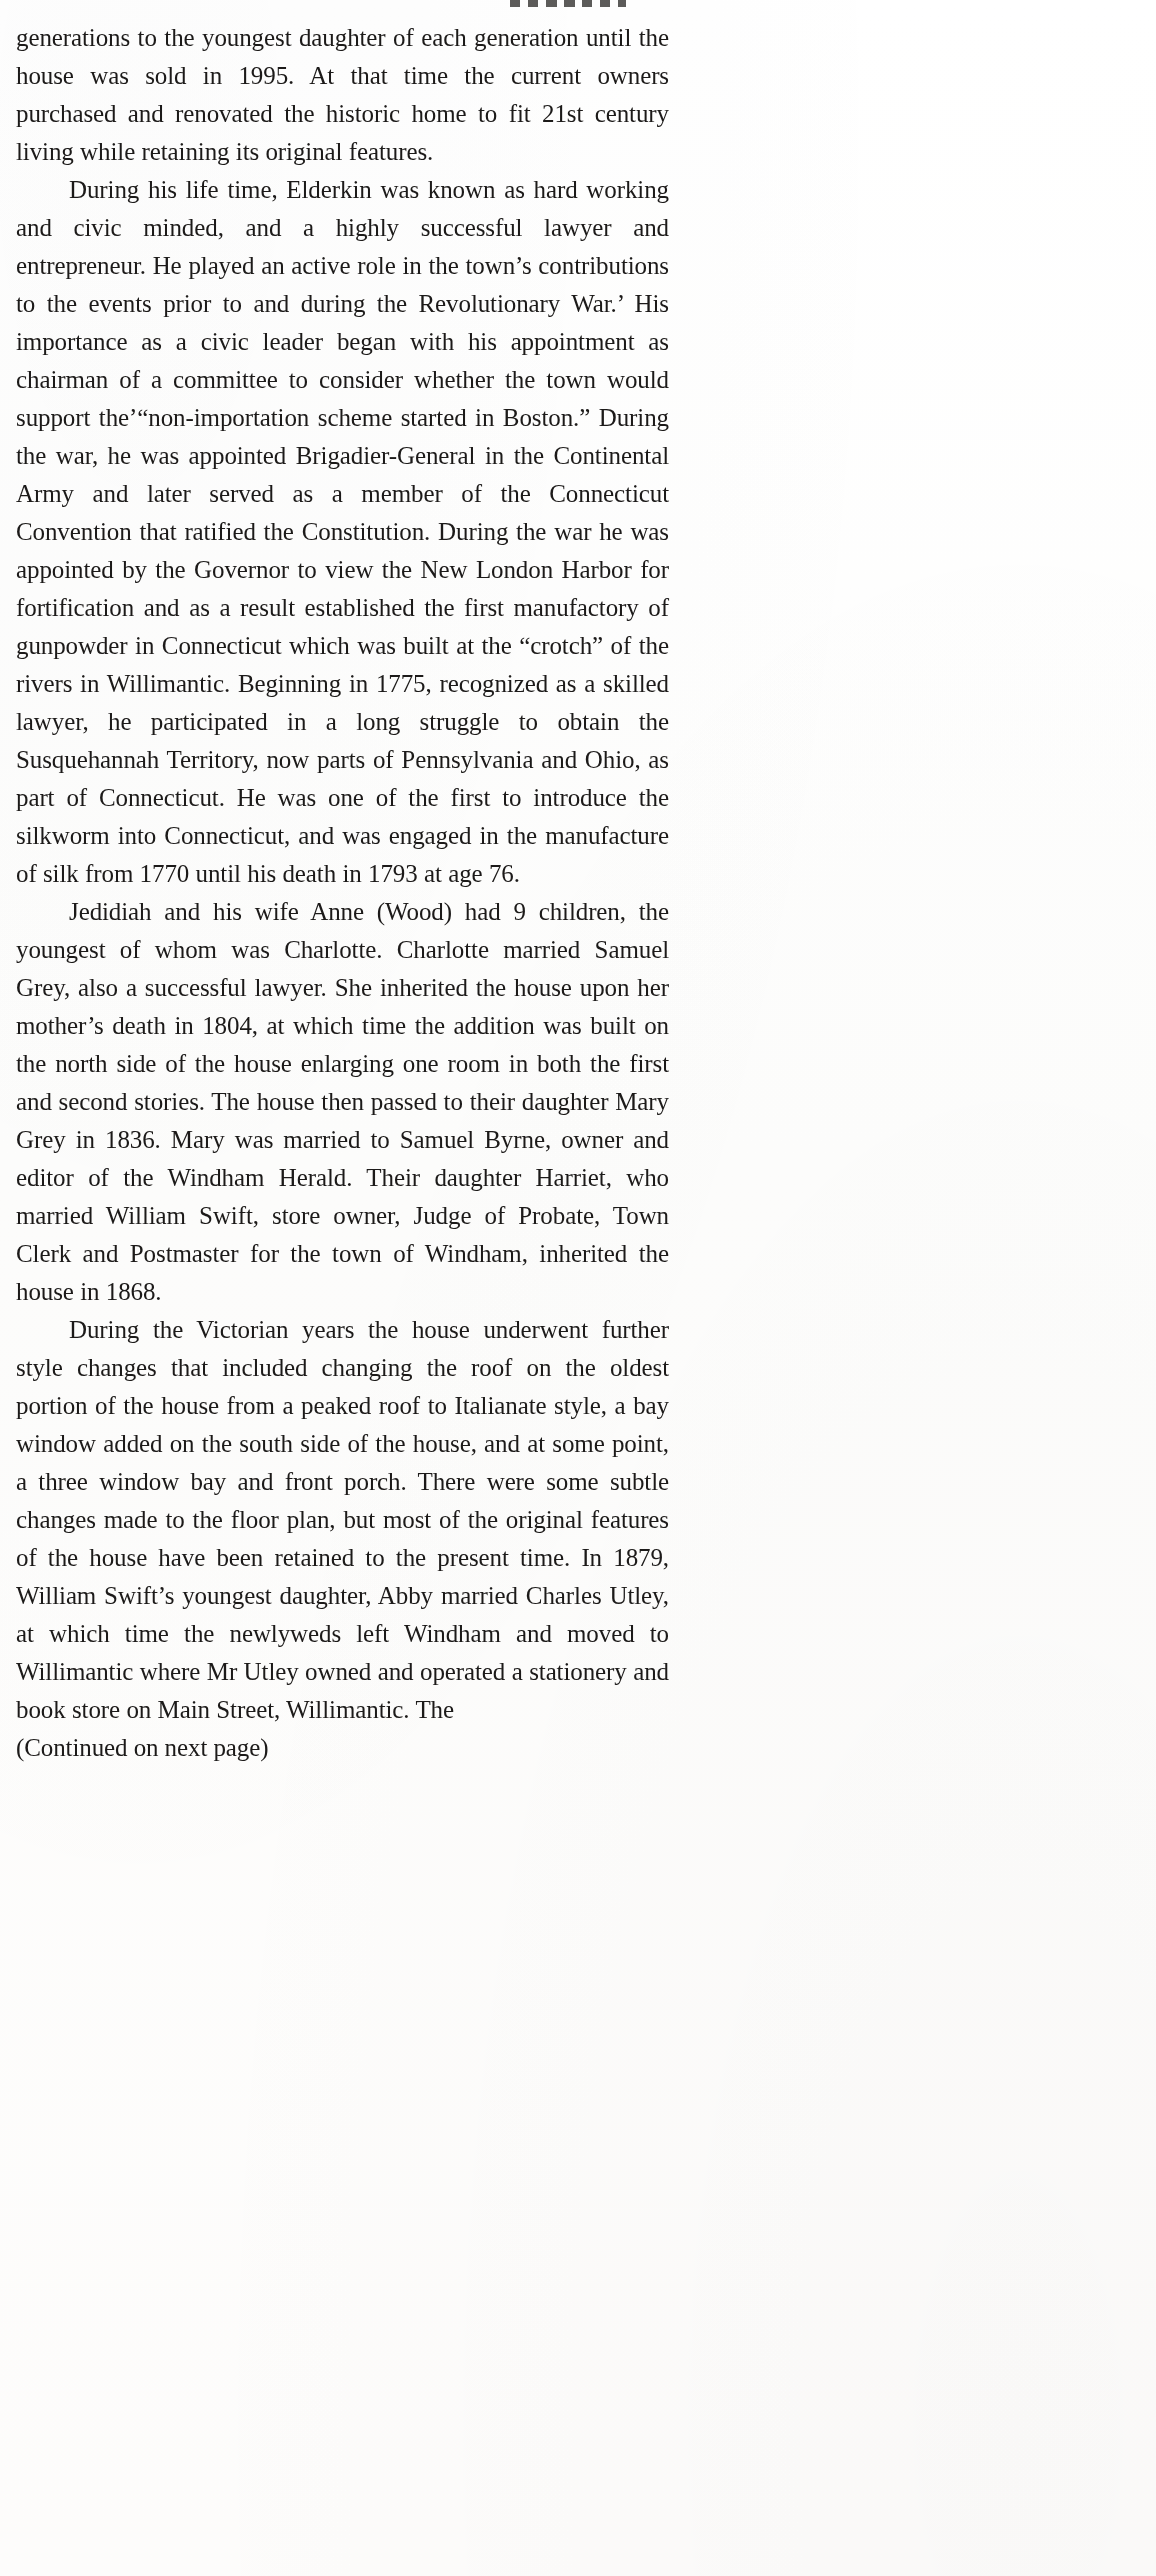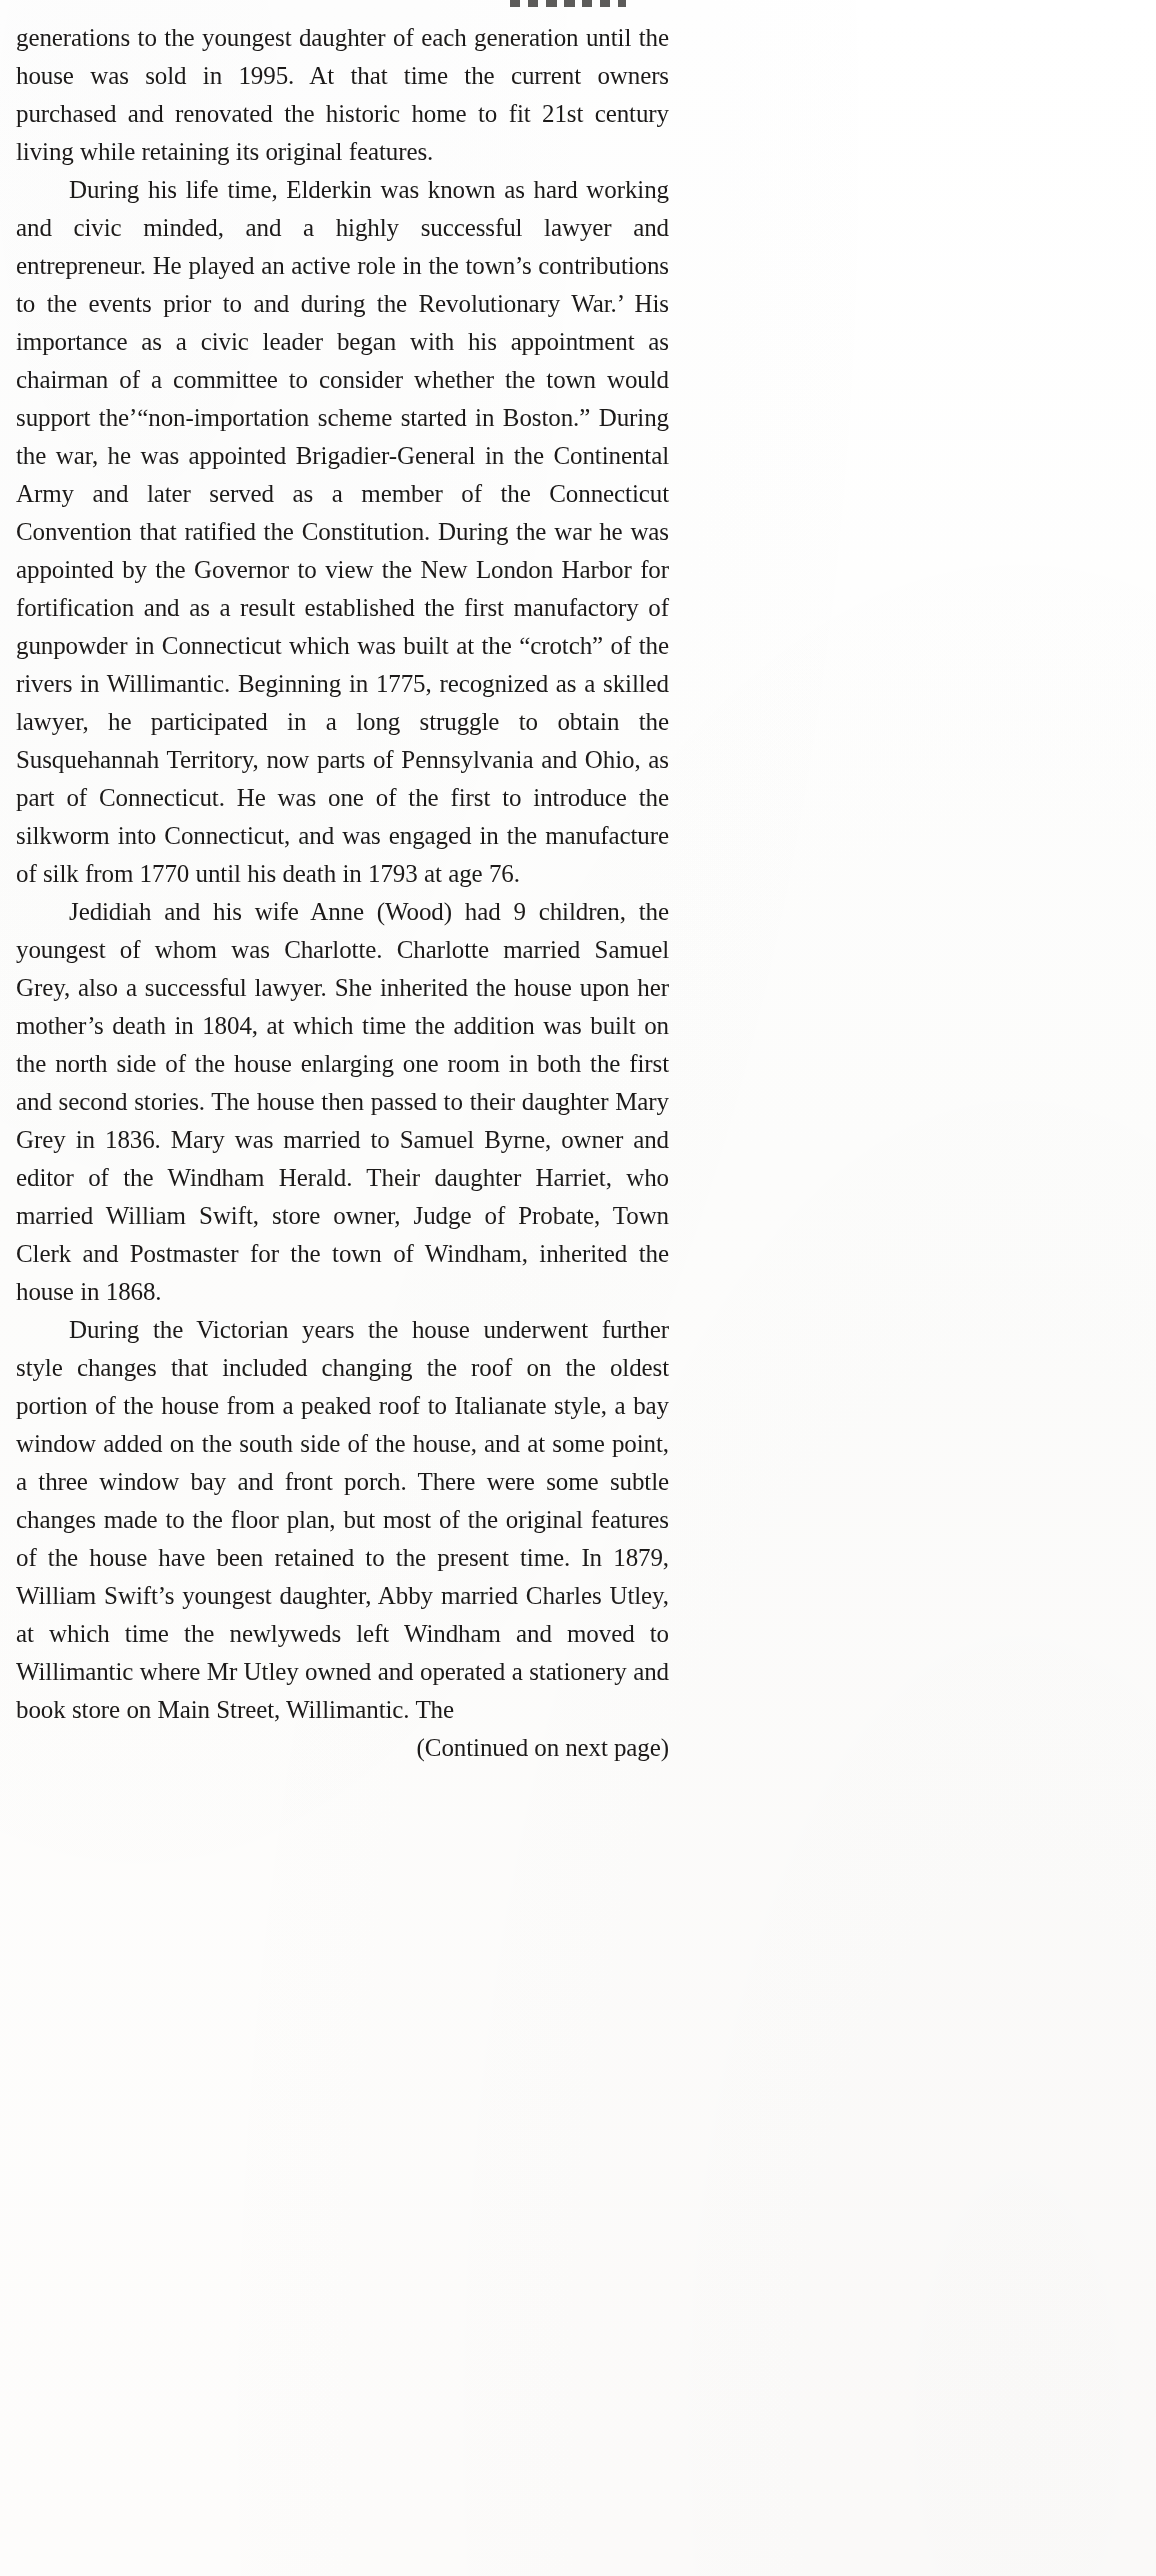--- a/index.html
+++ b/index.html
@@ -70,21 +70,21 @@
     text-rendering: optimizeLegibility;
   }
   p.para.indent {
     text-indent: 53px;
   }
 
   
   p.continued {
     margin: 0;
     padding: 0;
-    text-align: right;
+    text-align: left;
     font-size: 25px;
     line-height: 38px;
     color: #1c1a19;
     letter-spacing: -0.1px;
   }
 </style>
 </head>
 <body>
 
 <div id="page">

